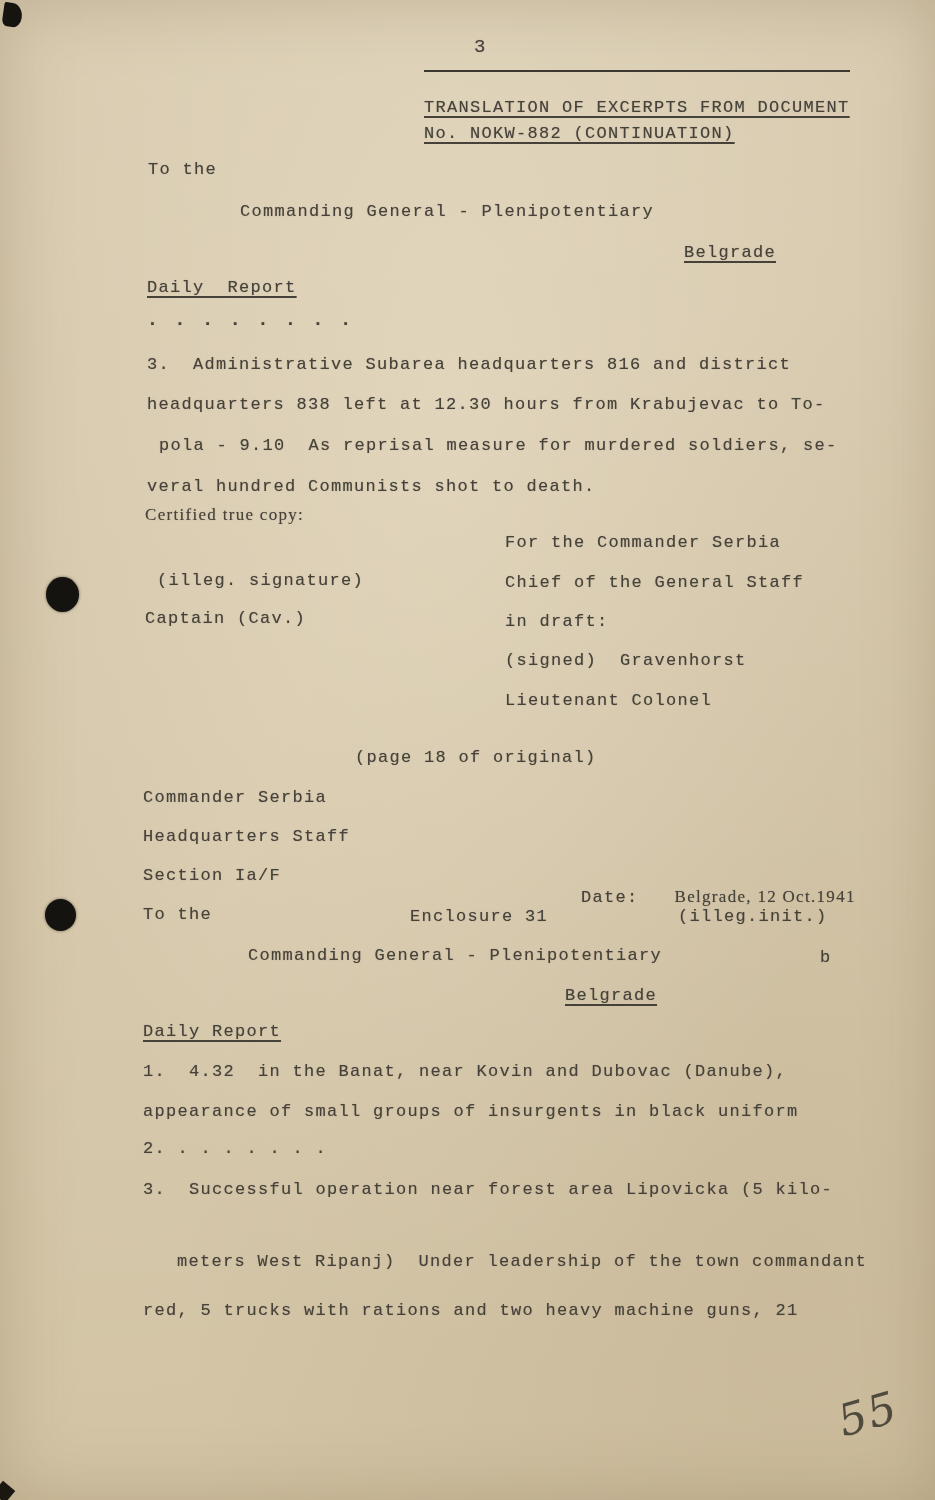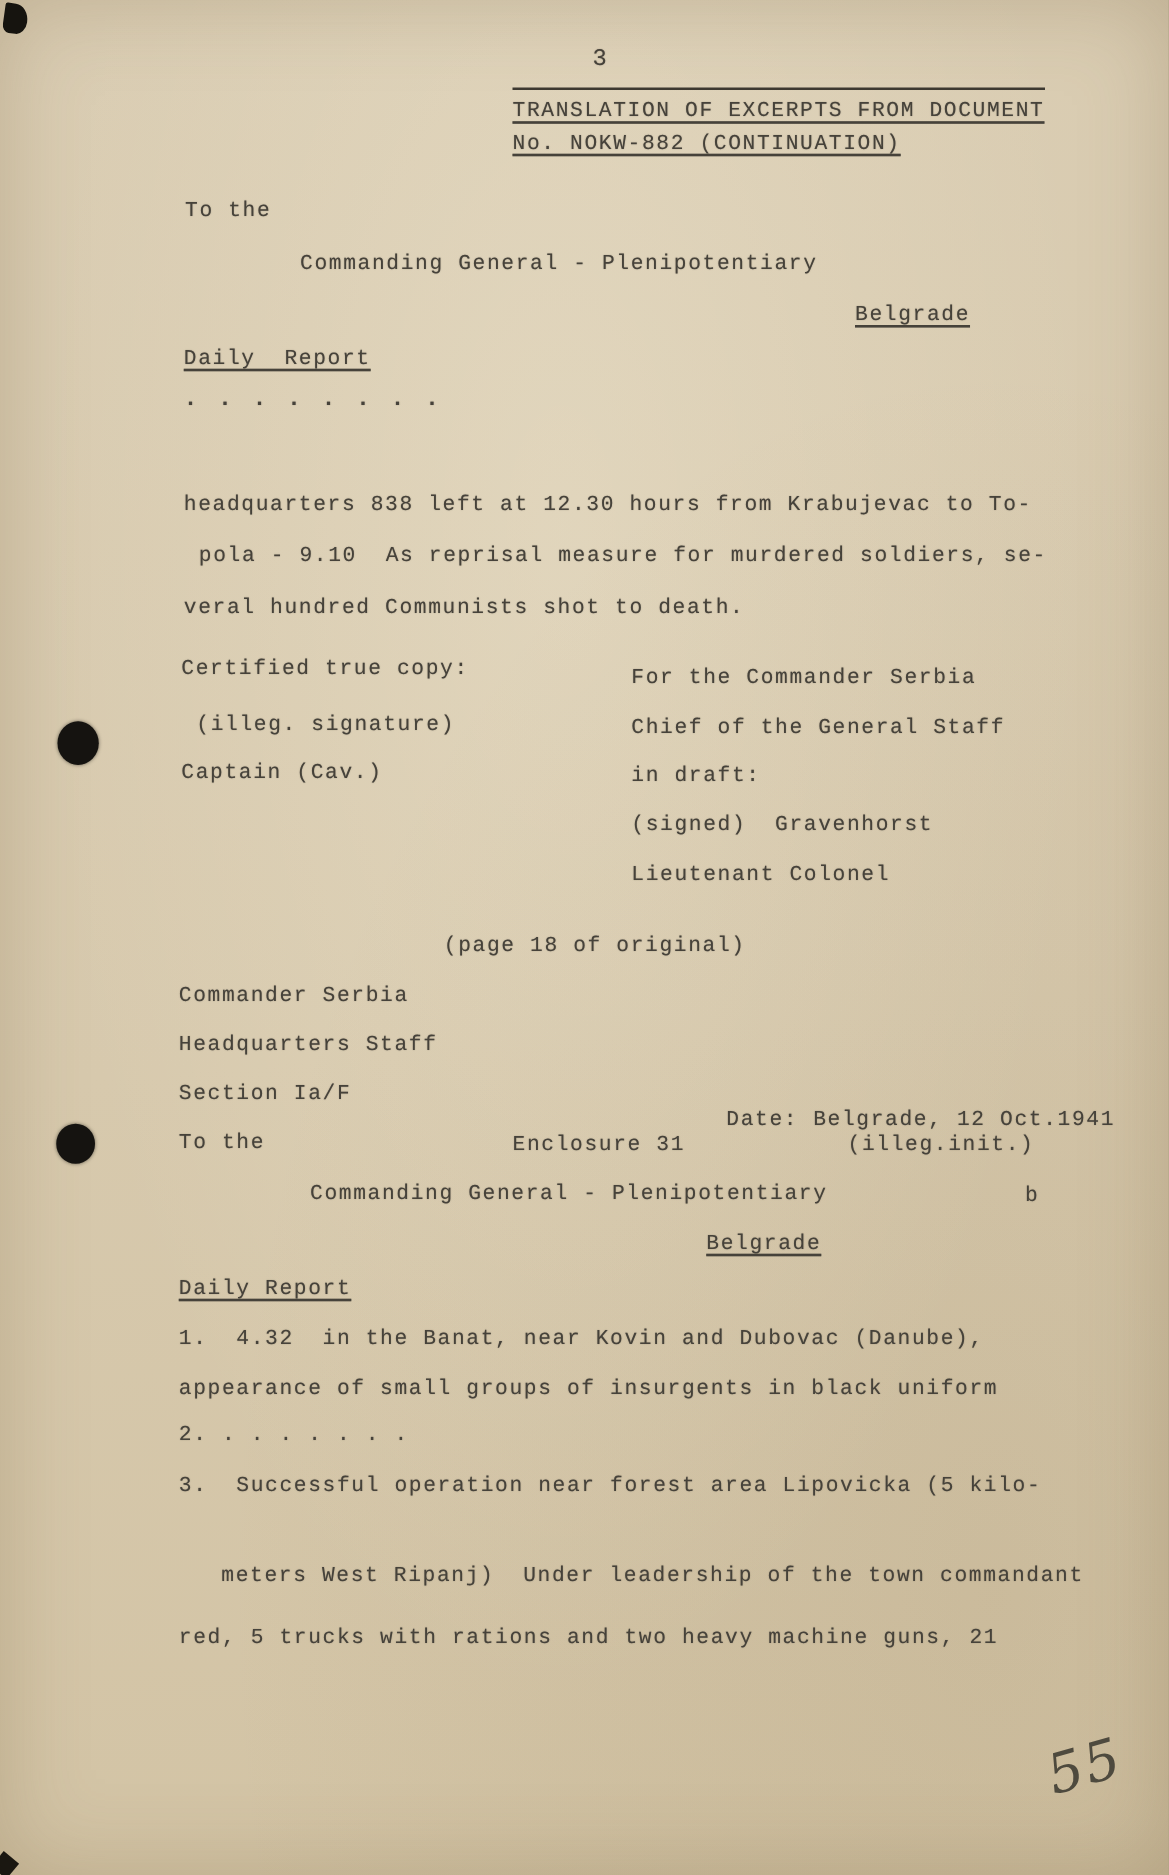--- a/index.html
+++ b/index.html
@@ -28,24 +28,24 @@
     white-space: pre;
     text-shadow: 0 0 1px rgba(70, 66, 58, 0.45);
   }
   .ul {
     text-decoration: underline;
     text-underline-offset: 4px;
     text-decoration-thickness: 1.5px;
   }
   .header-block {
     position: absolute;
-    left: 410px;
+    left: 424px;
     top: 70px;
     border-top: 2.5px solid #3d3931;
-    padding-top: 5px;
+    padding-top: 23px;
     line-height: 26px;
   }
   .dots {
     font-weight: bold;
     font-size: 18px;
     letter-spacing: 3px;
   }
   .hole {
     position: absolute;
     border-radius: 50%;
@@ -73,21 +73,21 @@
     position: absolute;
     left: 838px;
     top: 1388px;
     font-family: "DejaVu Serif", serif;
     font-style: italic;
     font-size: 44px;
     color: #4e4a3e;
     transform: rotate(-16deg);
     letter-spacing: 2px;
   }
-  .val-gap { margin-left: 12px; }
+  .val-gap { margin-left: 36px; font-family: Liberation Serif, serif; }
 </style>
 </head>
 <body>
 
 <div class="page">
 
   <div class="corner-mark"></div>
   <div class="corner-mark-bottom"></div>
   <div class="hole top"></div>
   <div class="hole bottom"></div>
@@ -99,25 +99,26 @@
     <div class="tl ul" style="position:static; display:table;">No. NOKW-882 (CONTINUATION)</div>
   </div>
 
   <div class="tl" style="left:148px; top:160px;">To the</div>
   <div class="tl" style="left:240px; top:202px;">Commanding General - Plenipotentiary</div>
   <div class="tl ul" style="left:684px; top:243px;">Belgrade</div>
 
   <div class="tl ul" style="left:147px; top:278px;">Daily  Report</div>
   <div class="tl dots" style="left:147px; top:310px;">. . . . . . . .</div>
 
+  <div class="tl" style="left:147px; top:355px;">3.  Administrative Subarea headquarters 816 and district</div>
   <div class="tl" style="left:147px; top:395px;">headquarters 838 left at 12.30 hours from Krabujevac to To-</div>
   <div class="tl" style="left:147px; top:436px;margin-left:12px;">pola - 9.10  As reprisal measure for murdered soldiers, se-</div>
   <div class="tl" style="left:147px; top:477px;">veral hundred Communists shot to death.</div>
 
-  <div class="tl" style="left:145px; top:526px;">Certified true copy:</div>
+  <div class="tl" style="left:145px; top:505px;font-family:Liberation Serif, serif;">Certified true copy:</div>
   <div class="tl" style="left:157px; top:571px;">(illeg. signature)</div>
   <div class="tl" style="left:145px; top:609px;">Captain (Cav.)</div>
 
   <div class="tl" style="left:505px; top:533px;">For the Commander Serbia</div>
   <div class="tl" style="left:505px; top:573px;">Chief of the General Staff</div>
   <div class="tl" style="left:505px; top:612px;">in draft:</div>
   <div class="tl" style="left:505px; top:651px;">(signed)  Gravenhorst</div>
   <div class="tl" style="left:505px; top:691px;">Lieutenant Colonel</div>
 
   <div class="tl" style="left:355px; top:748px;">(page 18 of original)</div>

